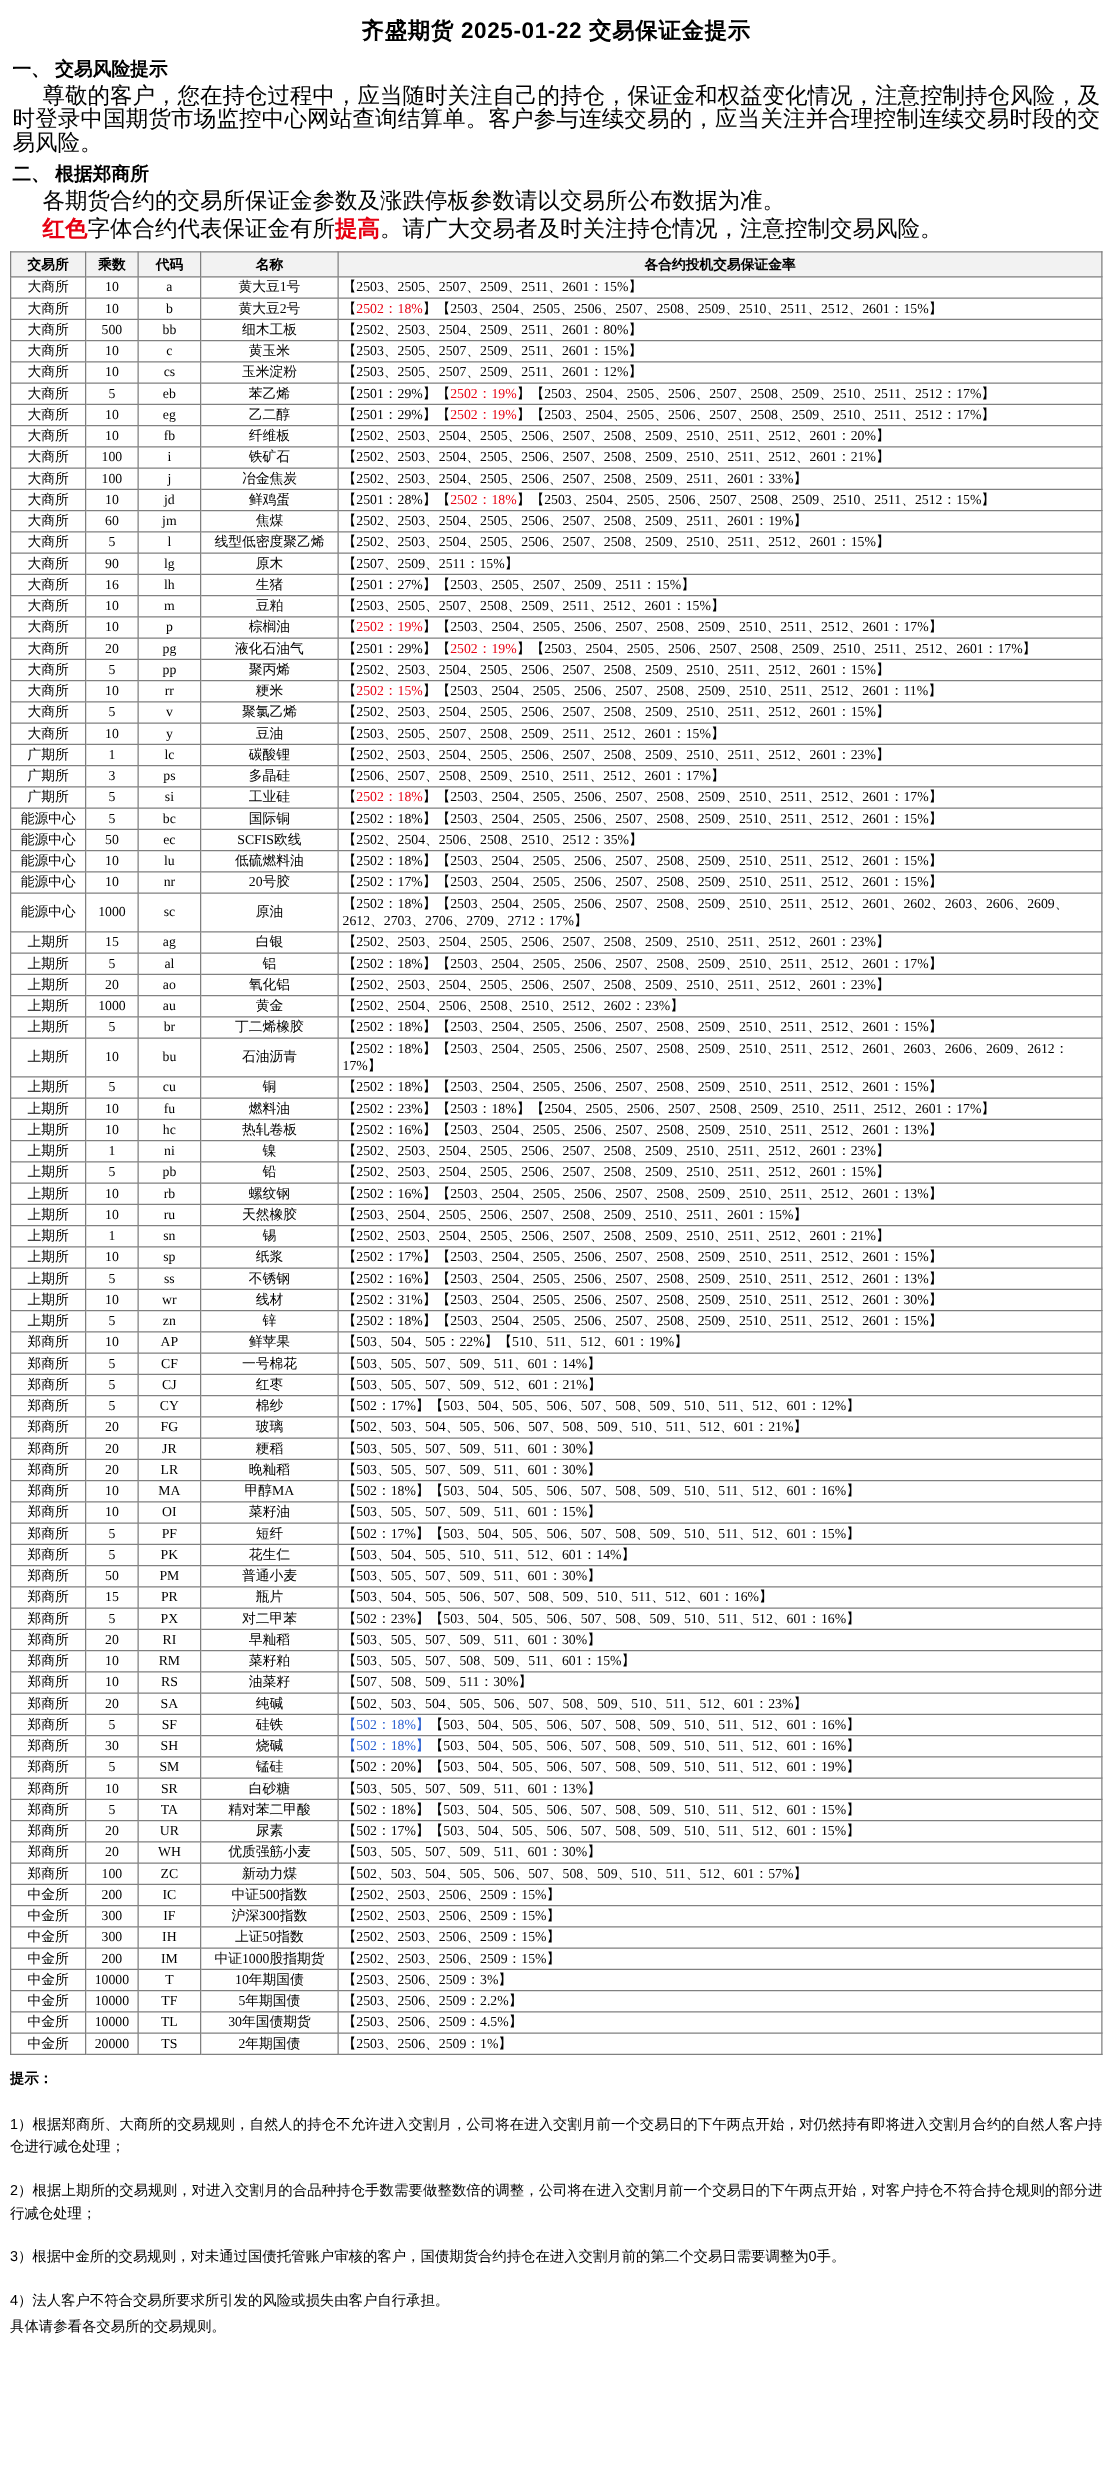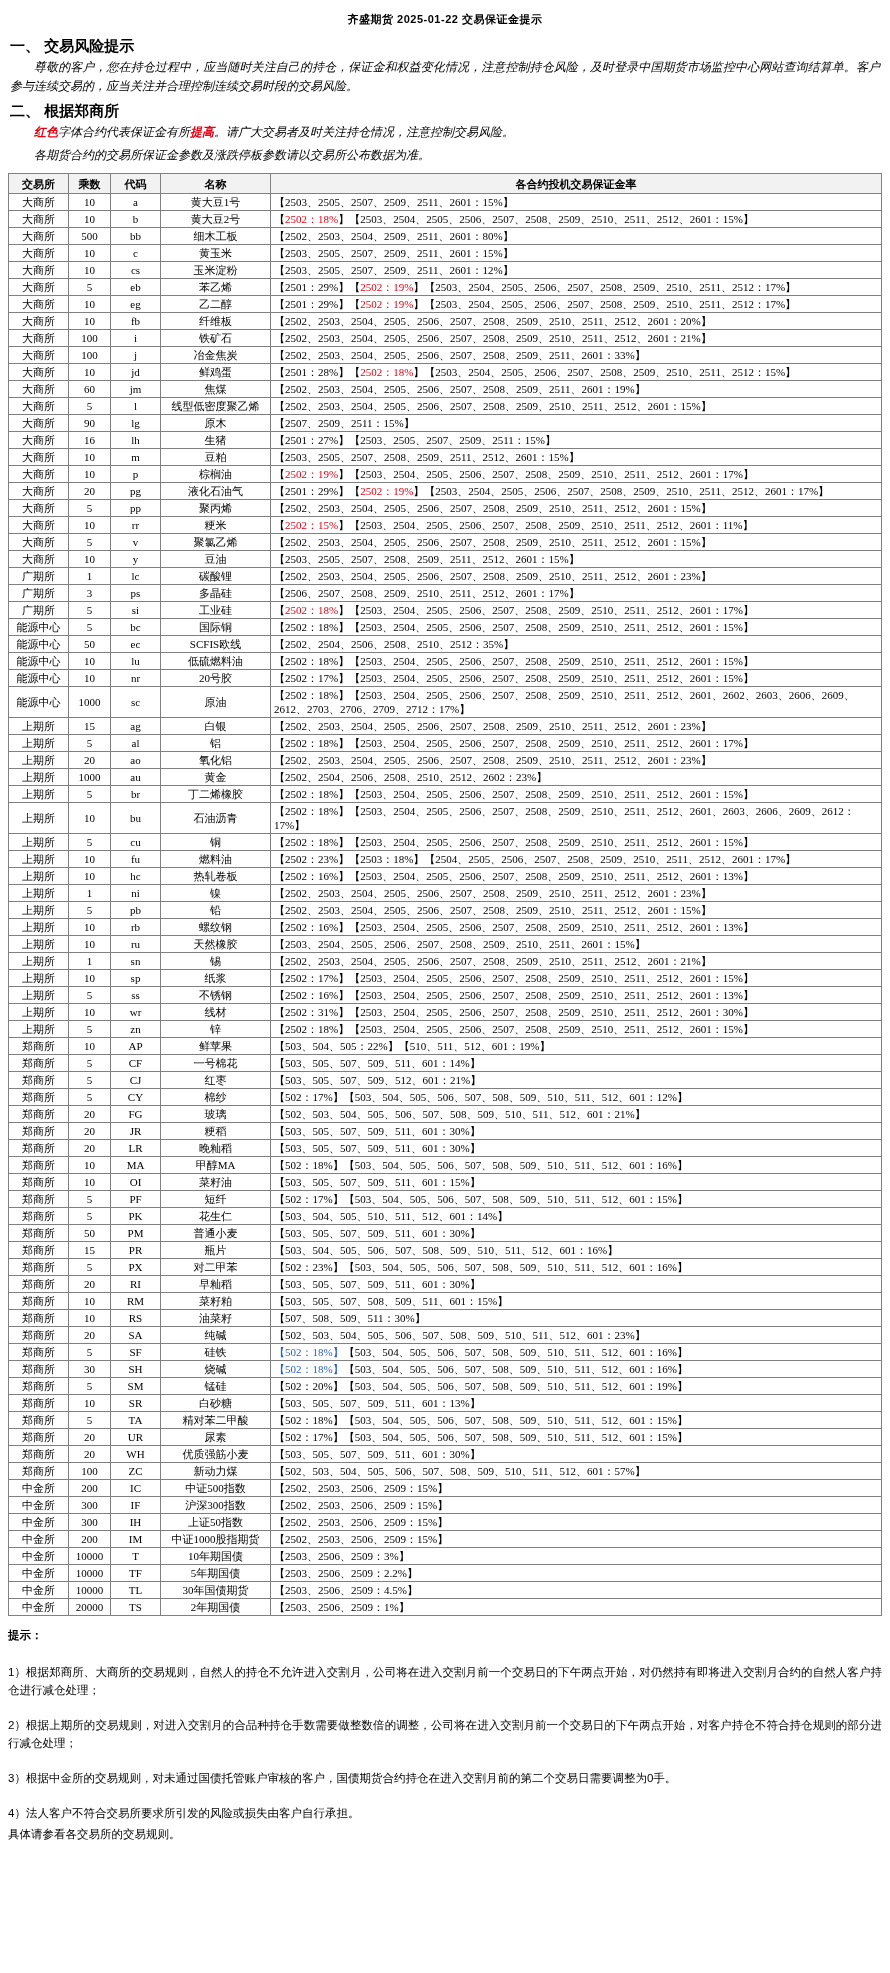--- a/index.html
+++ b/index.html
@@ -11,37 +11,36 @@
     font-size: 11px;
     color: #000;
     width: 890px;
   }
   .page {
     width: 890px;
     padding: 6px 8px 10px 8px;
   }
   .title {
     text-align: center;
-    font-size: 11px;
+    font-size: 18px;
     font-weight: bold;
     padding: 6px 0 8px 0;
     letter-spacing: 0.5px;
   }
   .sec-head {
     font-size: 15px;
     font-weight: bold;
     padding: 2px 0 2px 2px;
   }
   .para {
-    font-size: 12px;
+    font-size: 18px;
     line-height: 19px;
     text-indent: 24px;
     padding: 0 2px 4px 2px;
     text-align: justify;
-    font-style: italic;
   }
   .red-b { color: #e60012; font-weight: bold; }
   table.margin-table {
     border-collapse: collapse;
     width: 100%;
     margin-top: 4px;
     table-layout: fixed;
     font-family: Liberation Serif, serif;
   }
   table.margin-table th,
@@ -78,24 +77,24 @@
 <body>
 
 <div class="page">
 
   <div class="title">齐盛期货 2025-01-22 交易保证金提示</div>
 
   <div class="sec-head">一、 交易风险提示</div>
   <div class="para">尊敬的客户，您在持仓过程中，应当随时关注自己的持仓，保证金和权益变化情况，注意控制持仓风险，及时登录中国期货市场监控中心网站查询结算单。客户参与连续交易的，应当关注并合理控制连续交易时段的交易风险。</div>
 
   <div class="sec-head">二、 根据郑商所</div>
+  <div class="para">各期货合约的交易所保证金参数及涨跌停板参数请以交易所公布数据为准。</div>
   <div class="para">
     <span class="red-b">红色</span><span>字体合约代表保证金有所</span><span class="red-b">提高</span><span>。请广大交易者及时关注持仓情况，注意控制交易风险。</span>
   </div>
-  <div class="para">各期货合约的交易所保证金参数及涨跌停板参数请以交易所公布数据为准。</div>
 
   <table class="margin-table">
     <thead>
       <tr>
         <th class="col-ex">交易所</th>
         <th class="col-lot">乘数</th>
         <th class="col-code">代码</th>
         <th class="col-name">名称</th>
         <th>各合约投机交易保证金率</th>
       </tr>

